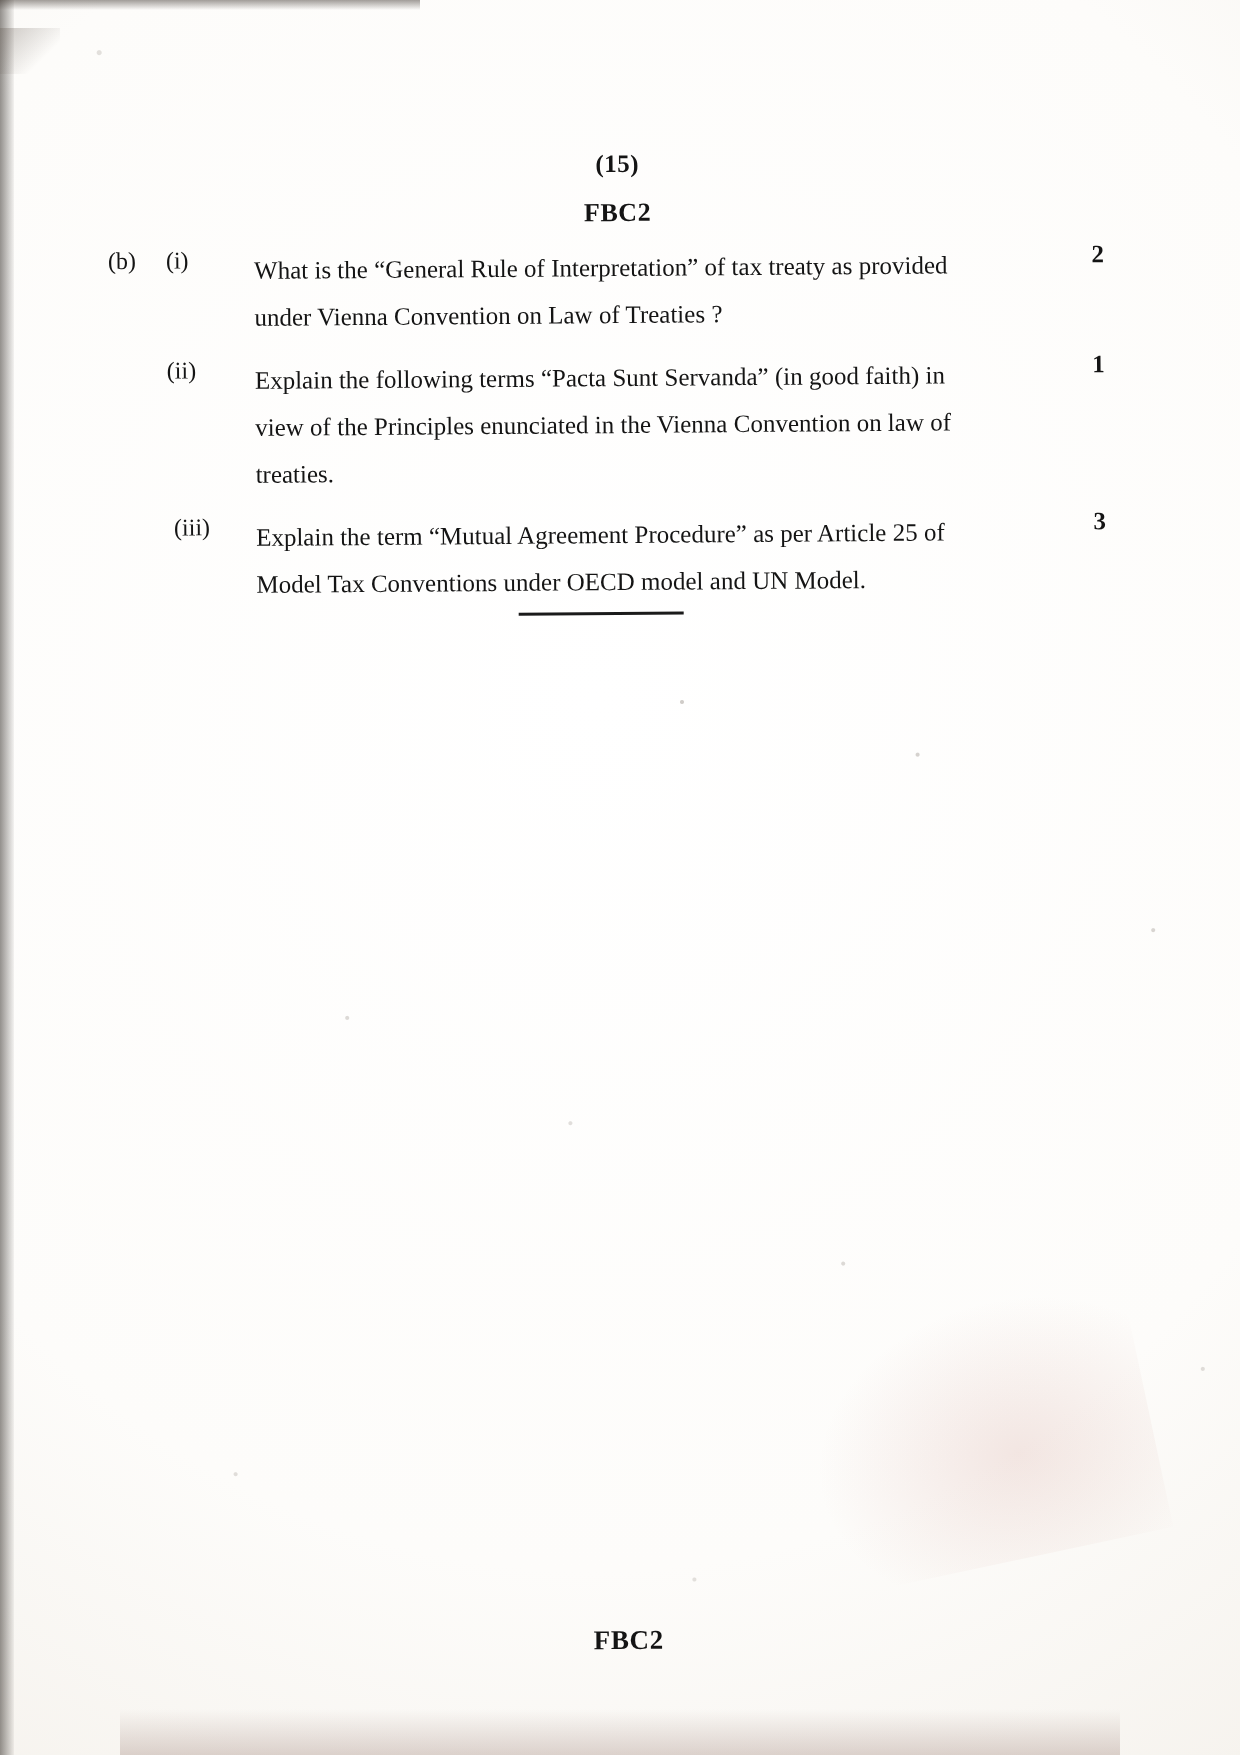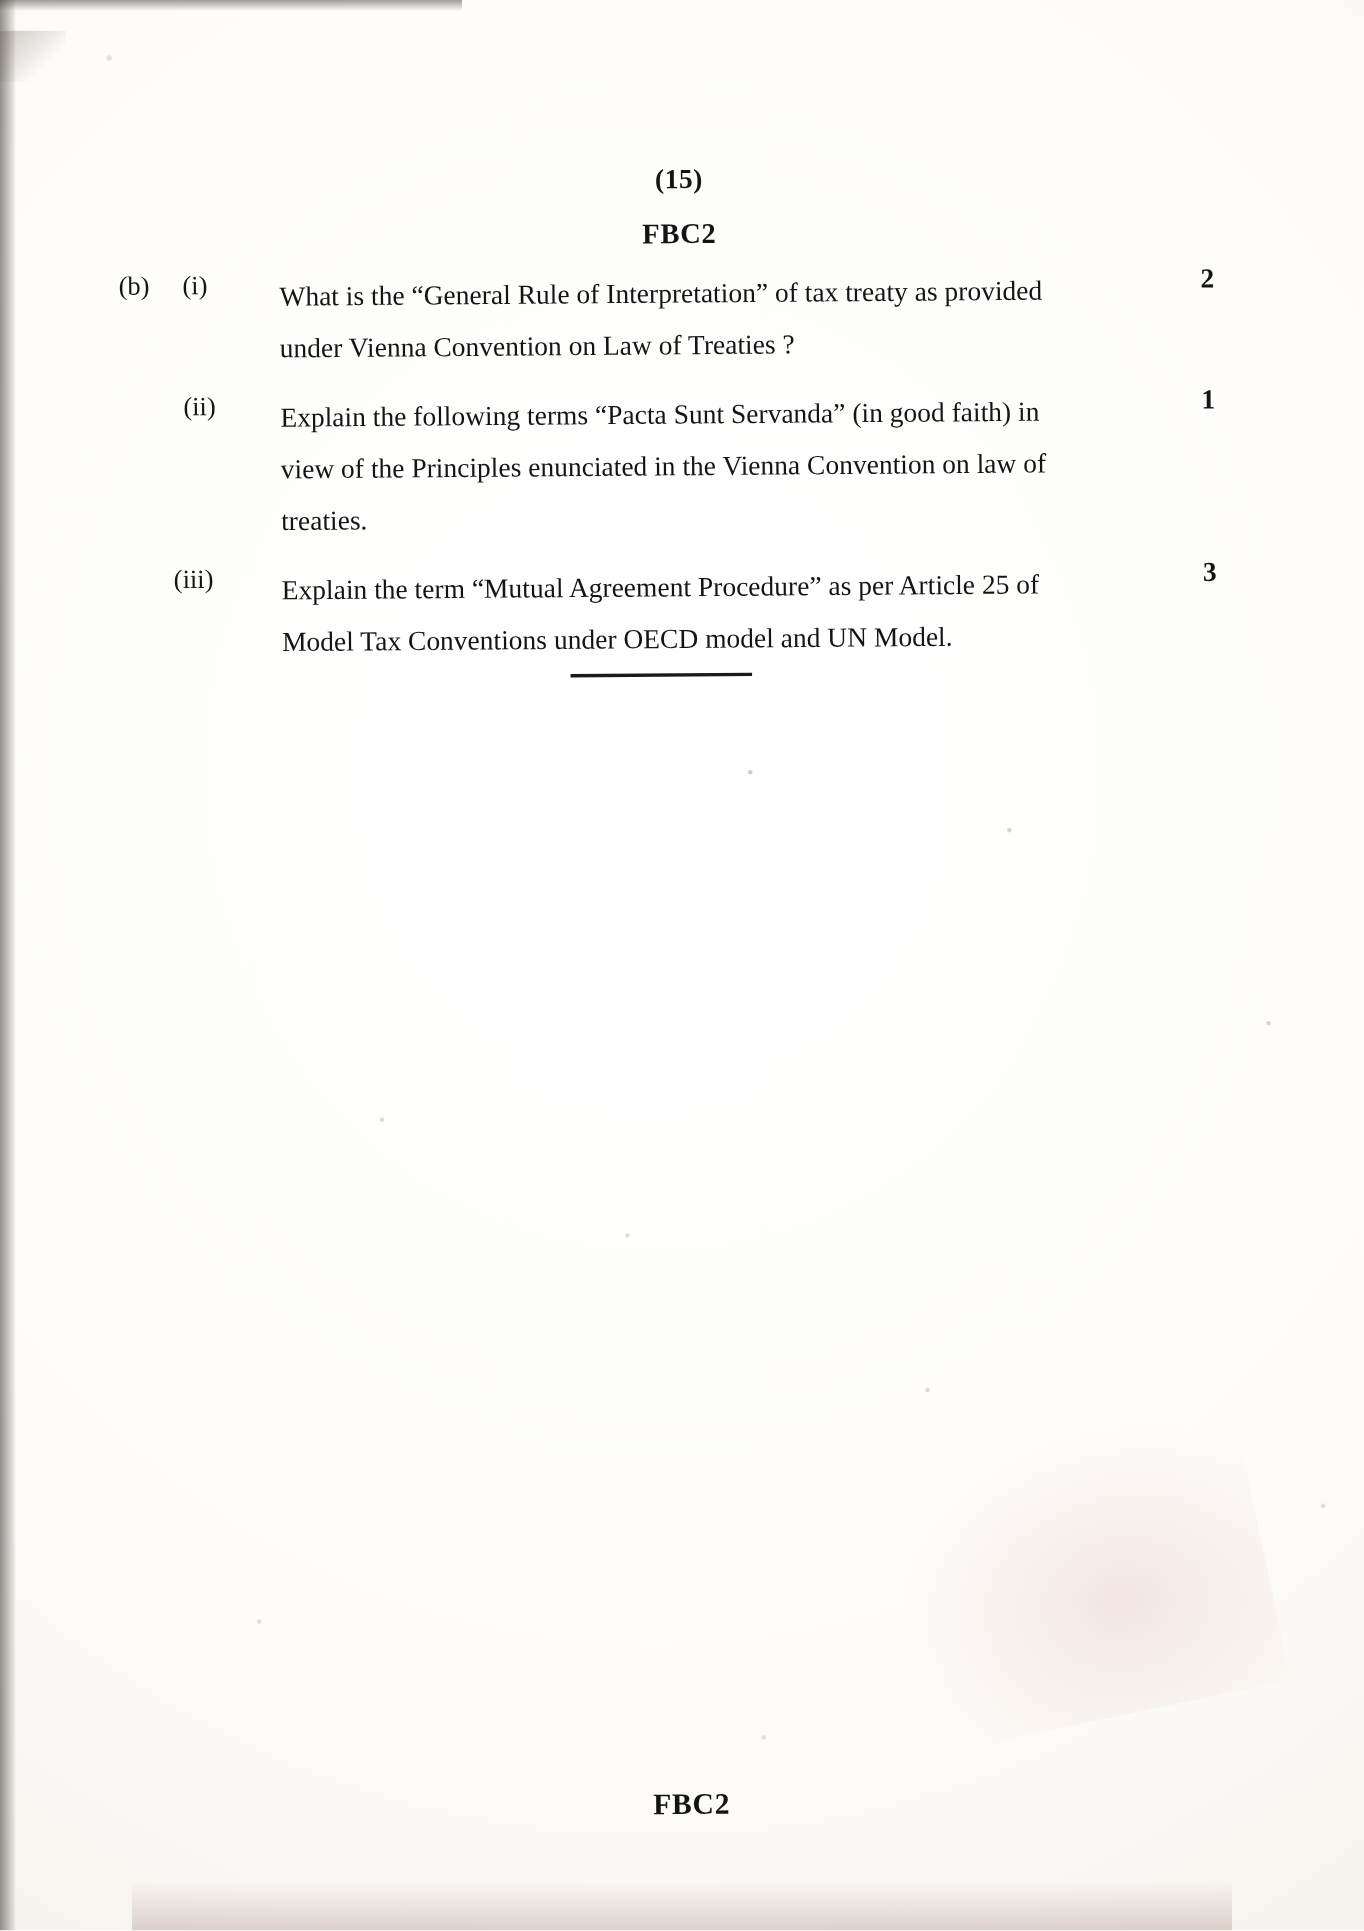--- a/index.html
+++ b/index.html
@@ -121,21 +121,21 @@
   }
   .roman {
     position: absolute;
     left: 58px;
     top: 0;
     width: 78px;
     font-size: 24px;
     text-align: left;
   }
   .roman.wide {
-    left: 48px;
+    left: 64px;
     width: 88px;
   }
   .q-text {
     margin-left: 146px;
     margin-right: 110px;
     font-size: 25px;
     line-height: 47px;
     text-align: justify;
     text-justify: inter-word;
   }

